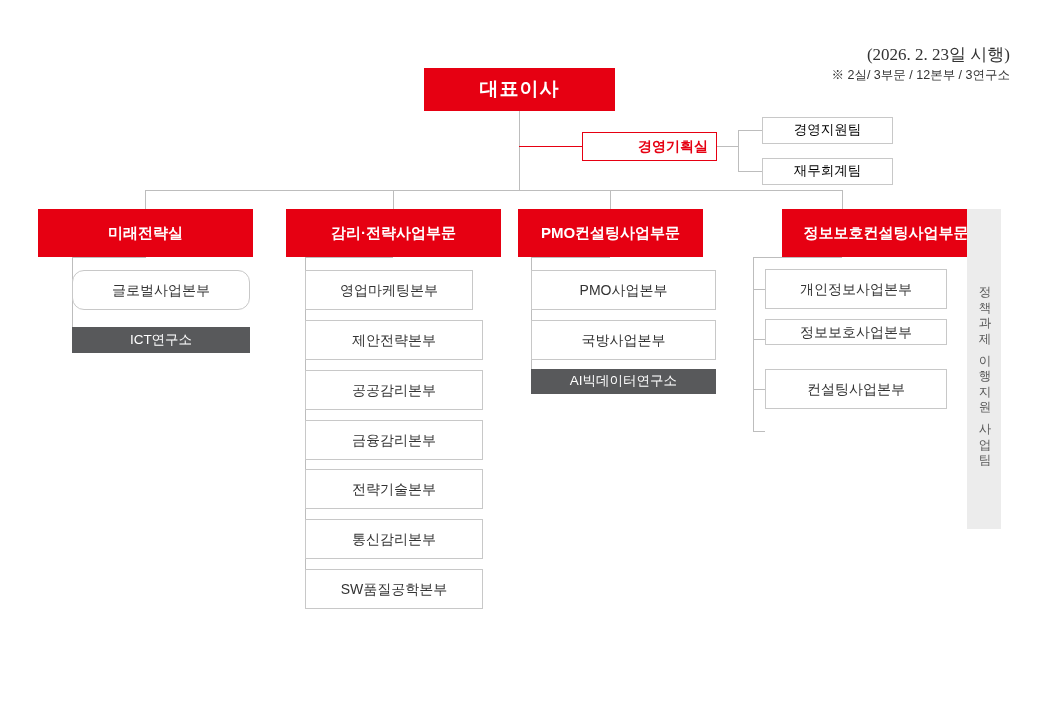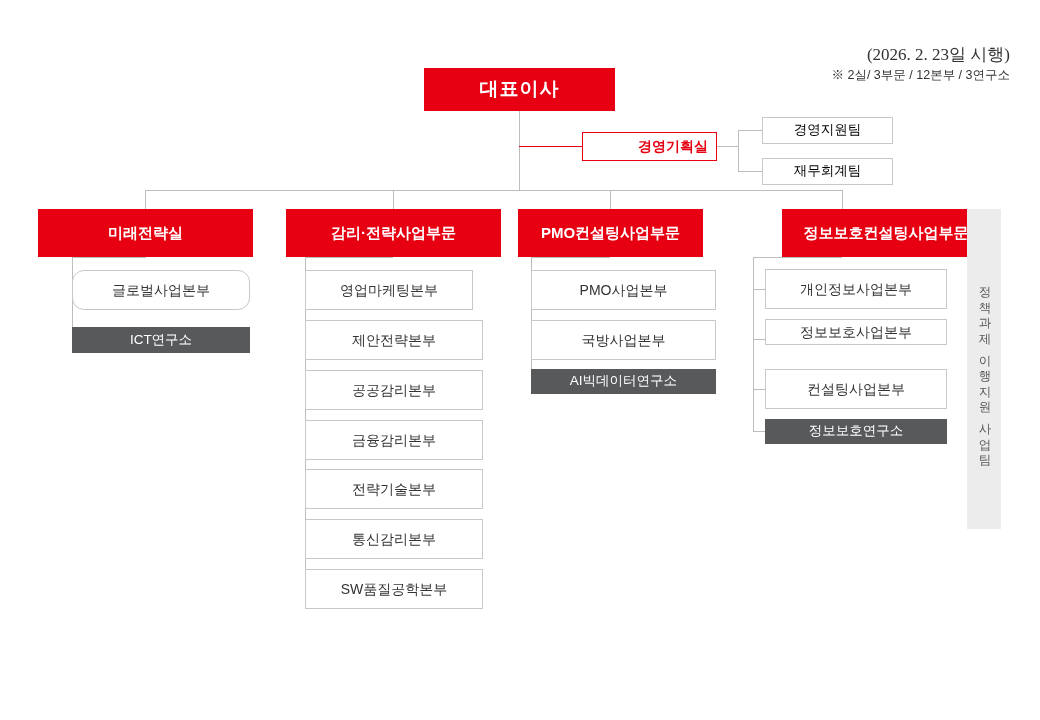--- a/index.html
+++ b/index.html
@@ -185,17 +185,16 @@
 
   <div class="node division" style="left:518px; top:209px; width:185px; height:48px;">PMO컨설팅사업부문</div>
   <div class="node dept" style="left:531px; top:270px; width:185px; height:40px;">PMO사업본부</div>
   <div class="node lab" style="left:531px; top:369px; width:185px; height:25px;">AI빅데이터연구소</div>
   <div class="node dept" style="left:531px; top:320px; width:185px; height:40px;">국방사업본부</div>
 
   <div class="node division" style="left:738px; top:209px; width:208px; height:48px;margin-left:44px;">정보보호컨설팅사업부문</div>
   <div class="node dept" style="left:765px; top:269px; width:182px; height:40px;">개인정보사업본부</div>
   <div class="node dept" style="left:765px; top:319px; width:182px; height:26px;">정보보호사업본부</div>
   <div class="node dept" style="left:765px; top:369px; width:182px; height:40px;">컨설팅사업본부</div>
-  <div class="node lab" style="left:765px; top:419px; width:182px; height:25px;">정보보호연구소</div>
 
   <div class="node side" style="left:967px; top:209px; width:34px; height:320px;">정책과제 이행지원 사업팀</div>
 
 </div>
 
 </body></html>

